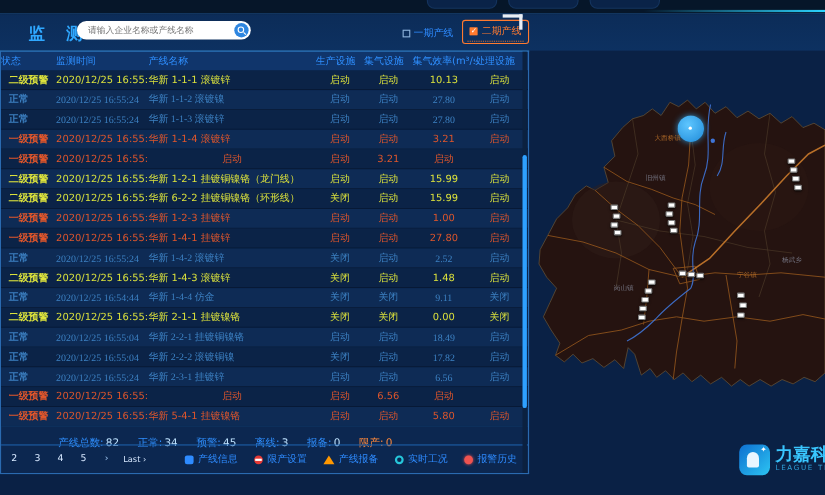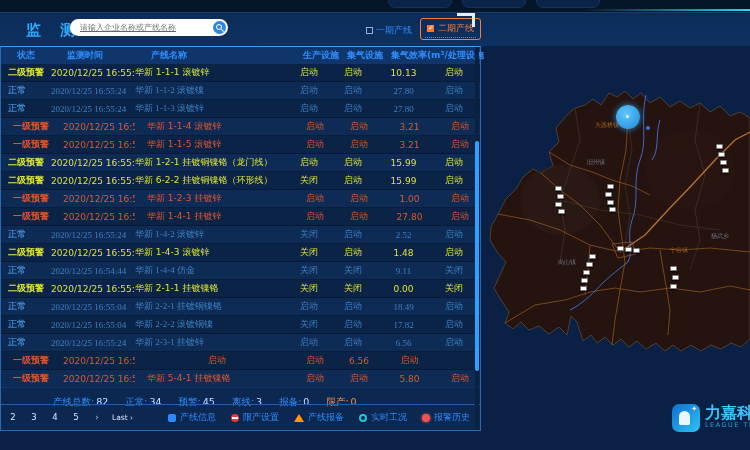--- a/index.html
+++ b/index.html
@@ -8,46 +8,46 @@
 
   
   #topstrip{position:absolute;left:0;top:0;width:750px;height:13px;background:#061629;border-bottom:1px solid #163d6b;}
   .toptab{position:absolute;top:-7px;width:64px;height:15px;border:1px solid #14345e;border-radius:7px;background:#0a2348;}
   #topline{position:absolute;right:0;top:9px;width:165px;height:2px;background:linear-gradient(90deg,rgba(43,212,255,0),#2bd4ff);}
 
   
   #headerbar{position:absolute;left:0;top:13px;width:750px;height:33px;background:linear-gradient(180deg,#0c2c58,#0d3161);}
   #title{position:absolute;left:26px;top:8px;font-size:15px;font-weight:bold;color:#2fa8ff;letter-spacing:7px;}
   #searchbox{position:absolute;left:70px;top:6px;width:158px;height:17px;background:#fff;border-radius:9px;}
-  #searchbox input{position:absolute;left:8px;top:1px;width:130px;height:14px;border:none;outline:none;background:transparent;font-size:8px;color:#666;text-decoration:underline;}
+  #searchbox input{position:absolute;left:8px;top:1px;width:130px;height:14px;border:none;outline:none;background:transparent;font-size:8px;color:#666;}
   .lens{position:absolute;right:2px;top:2px;width:13px;height:13px;border-radius:50%;background:#2e86e0;}
   .lens::before{content:"";position:absolute;left:3px;top:3px;width:4px;height:4px;border:1px solid #fff;border-radius:50%;}
   .lens::after{content:"";position:absolute;left:8px;top:9px;width:3px;height:1px;background:#fff;transform:rotate(45deg);}
   #phase1{position:absolute;left:366px;top:11px;font-size:9px;color:#2e8bff;white-space:nowrap;cursor:pointer;}
   .cb{display:inline-block;width:7px;height:7px;border:1px solid #8fb4dd;margin-right:3px;vertical-align:-1px;}
   #phase2{position:absolute;left:420px;top:5px;display:inline-flex;align-items:center;border:1px solid #ff7a2f;border-radius:3px;padding:3px 6px 4px;font-size:9px;color:#ff7a2f;white-space:nowrap;cursor:pointer;}
   #phase2::after{content:"";position:absolute;left:4px;right:4px;bottom:1px;border-bottom:1px dotted rgba(255,122,47,.8);}
   .cb.checked{background:#ff7a2f;border-color:#ff7a2f;position:relative;}
   .cb.checked::after{content:"✓";position:absolute;left:0;top:-2px;color:#fff;font-size:7px;line-height:9px;}
   #bracket{position:absolute;left:457px;top:0px;width:18px;height:14px;border-top:3px solid #e8eef5;border-right:3px solid #e8eef5;}
 
   
   #panel{position:absolute;left:0;top:46px;width:481px;height:385px;background:#0c2750;border:1px solid #2a6ab0;border-top:1px solid #3f9df0;}
   .grid{display:grid;grid-template-columns:50px 84px 152px 44px 44px 57px 44px;align-items:center;}
-  #thead{height:17px;background:#10356b;font-size:9px;font-weight:bold;color:#2f8fff;padding-left:16px;}
+  #thead{height:17px;background:#10356b;font-size:9px;font-weight:normal;color:#2f8fff;}
   #thead .c{white-space:nowrap;overflow:hidden;}
   .c{font-size:9px;white-space:nowrap;overflow:hidden;}
   .c1{padding-left:7px;text-align:left;}
   .c2,.c3{text-align:left;}
   .c4,.c5,.c6,.c7{text-align:center;}
   .trow{height:18px;border-bottom:1px solid rgba(5,18,40,.55);cursor:pointer;}
   .trow:nth-child(odd){background:#0b2347;}
   .trow:nth-child(even){background:#0e2b55;}
   .trow.normal .c{color:#3c80c2;font-family:Liberation Serif, serif;}
-  .trow.warn1 .c{color:#e0562b;padding-left:12px;}
+  .trow.warn1 .c{color:#e0562b;}
   .trow.warn2 .c{color:#dce23c;}
   .trow .c1{font-weight:bold;}
 
   #summary{position:absolute;left:0;bottom:26px;width:479px;height:17px;display:flex;align-items:center;padding-left:52px;gap:17px;border-top:1px solid rgba(29,95,168,.35);}
   .sumitem{font-size:9.5px;color:#2f8fff;white-space:nowrap;margin-top:12px;}
   .sumitem .val{color:#bfe3ff;margin-left:2px;}
   .sumitem.accent,.sumitem.accent .val{color:#ff8a3c;}
 
   #bottombar{position:absolute;left:0;bottom:0;width:479px;height:26px;border-top:1px solid #1d5fa8;display:flex;align-items:center;}
   #pager{display:flex;align-items:center;margin-left:6px;gap:9px;}
@@ -156,21 +156,20 @@
           <span class="c c2">2020/12/25 16:55:24</span>
           <span class="c c3">华新 1-1-4 滚镀锌</span>
           <span class="c c4">启动</span>
           <span class="c c5">启动</span>
           <span class="c c6">3.21</span>
           <span class="c c7">启动</span>
         </div>
         <div class="trow grid warn1">
           <span class="c c1">一级预警</span>
           <span class="c c2">2020/12/25 16:55:24</span>
-          <span class="c c3">华新 1-1-5 滚镀锌</span>
           <span class="c c4">启动</span>
           <span class="c c5">启动</span>
           <span class="c c6">3.21</span>
           <span class="c c7">启动</span>
         </div>
         <div class="trow grid warn2">
           <span class="c c1">二级预警</span>
           <span class="c c2">2020/12/25 16:55:04</span>
           <span class="c c3">华新 1-2-1 挂镀铜镍铬（龙门线）</span>
           <span class="c c4">启动</span>

